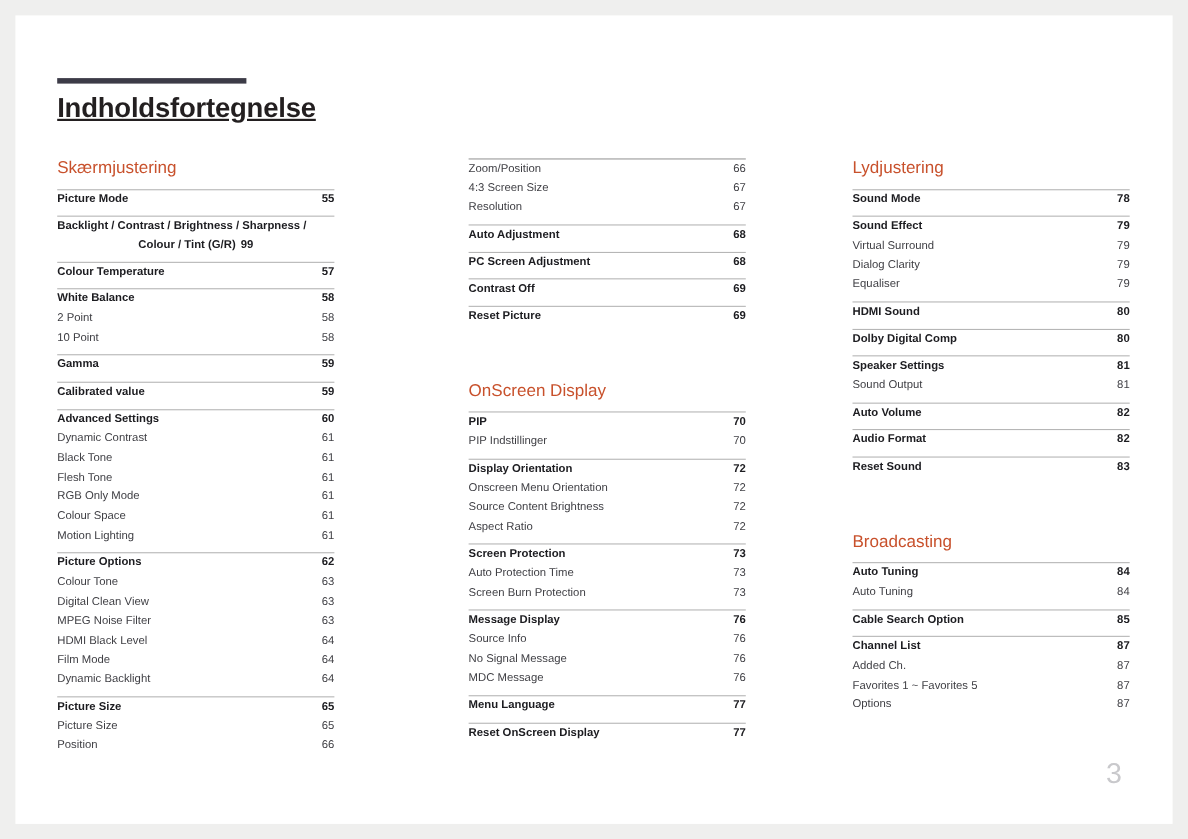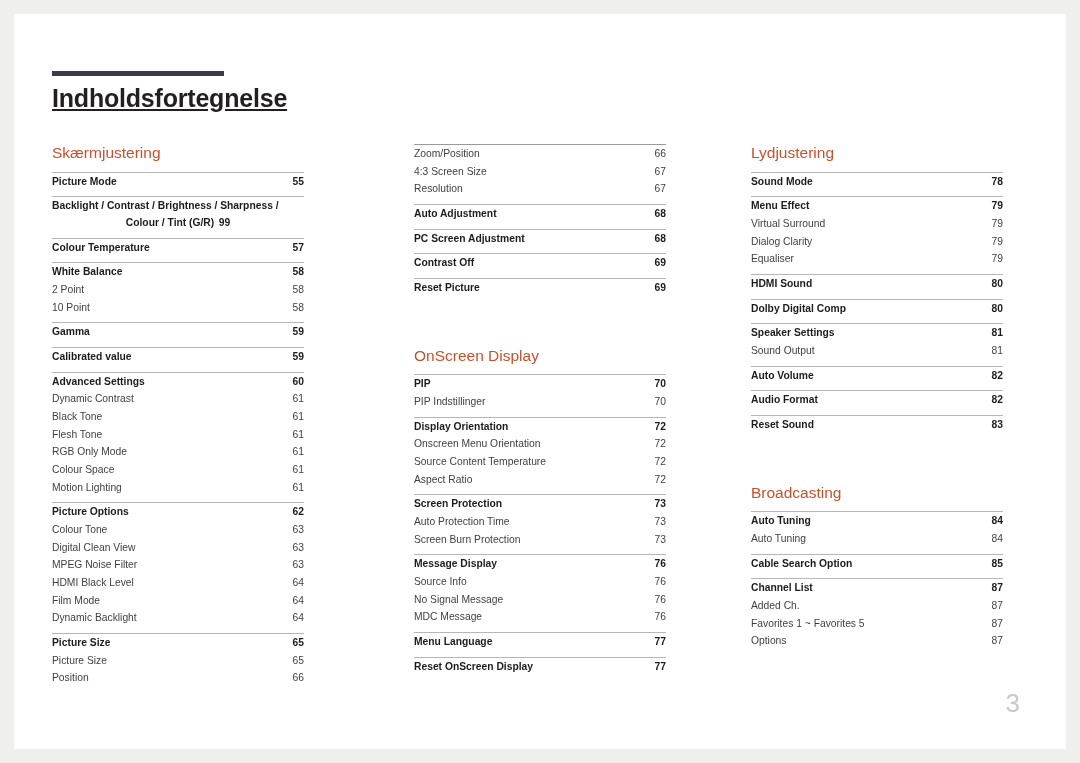--- a/index.html
+++ b/index.html
@@ -39,21 +39,21 @@
     color: #231f20;
     letter-spacing: -0.2px;
     text-decoration: underline;
   }
   .columns {
     position: absolute;
     left: 38px;
     top: 130px;
     width: 985px;
     display: flex;
-    gap: 0;
+    gap: 12px;
   }
   .col {
     width: 252px;
   }
   .col.c1 { margin-right: 110px; }
   .col.c2 { margin-right: 85px; }
 
   .section-head {
     color: #c8512c;
     font-size: 15.5px;
@@ -305,21 +305,21 @@
         <div class="group group-pad">
           <div class="entry main">
             <span class="label">Display Orientation</span>
             <span class="pg">72</span>
           </div>
           <div class="entry sub">
             <span class="label">Onscreen Menu Orientation</span>
             <span class="pg">72</span>
           </div>
           <div class="entry sub">
-            <span class="label">Source Content Temperature</span>
+            <span class="label">Source Content Brightness</span>
             <span class="pg">72</span>
           </div>
           <div class="entry sub">
             <span class="label">Aspect Ratio</span>
             <span class="pg">72</span>
           </div>
         </div>
         <div class="group group-pad">
           <div class="entry main">
             <span class="label">Screen Protection</span>
@@ -368,21 +368,21 @@
       <div class="col c3">
         <div class="section-head">Lydjustering</div>
         <div class="group group-pad">
           <div class="entry main">
             <span class="label">Sound Mode</span>
             <span class="pg">78</span>
           </div>
         </div>
         <div class="group group-pad">
           <div class="entry main">
-            <span class="label">Menu Effect</span>
+            <span class="label">Sound Effect</span>
             <span class="pg">79</span>
           </div>
           <div class="entry sub">
             <span class="label">Virtual Surround</span>
             <span class="pg">79</span>
           </div>
           <div class="entry sub">
             <span class="label">Dialog Clarity</span>
             <span class="pg">79</span>
           </div>

